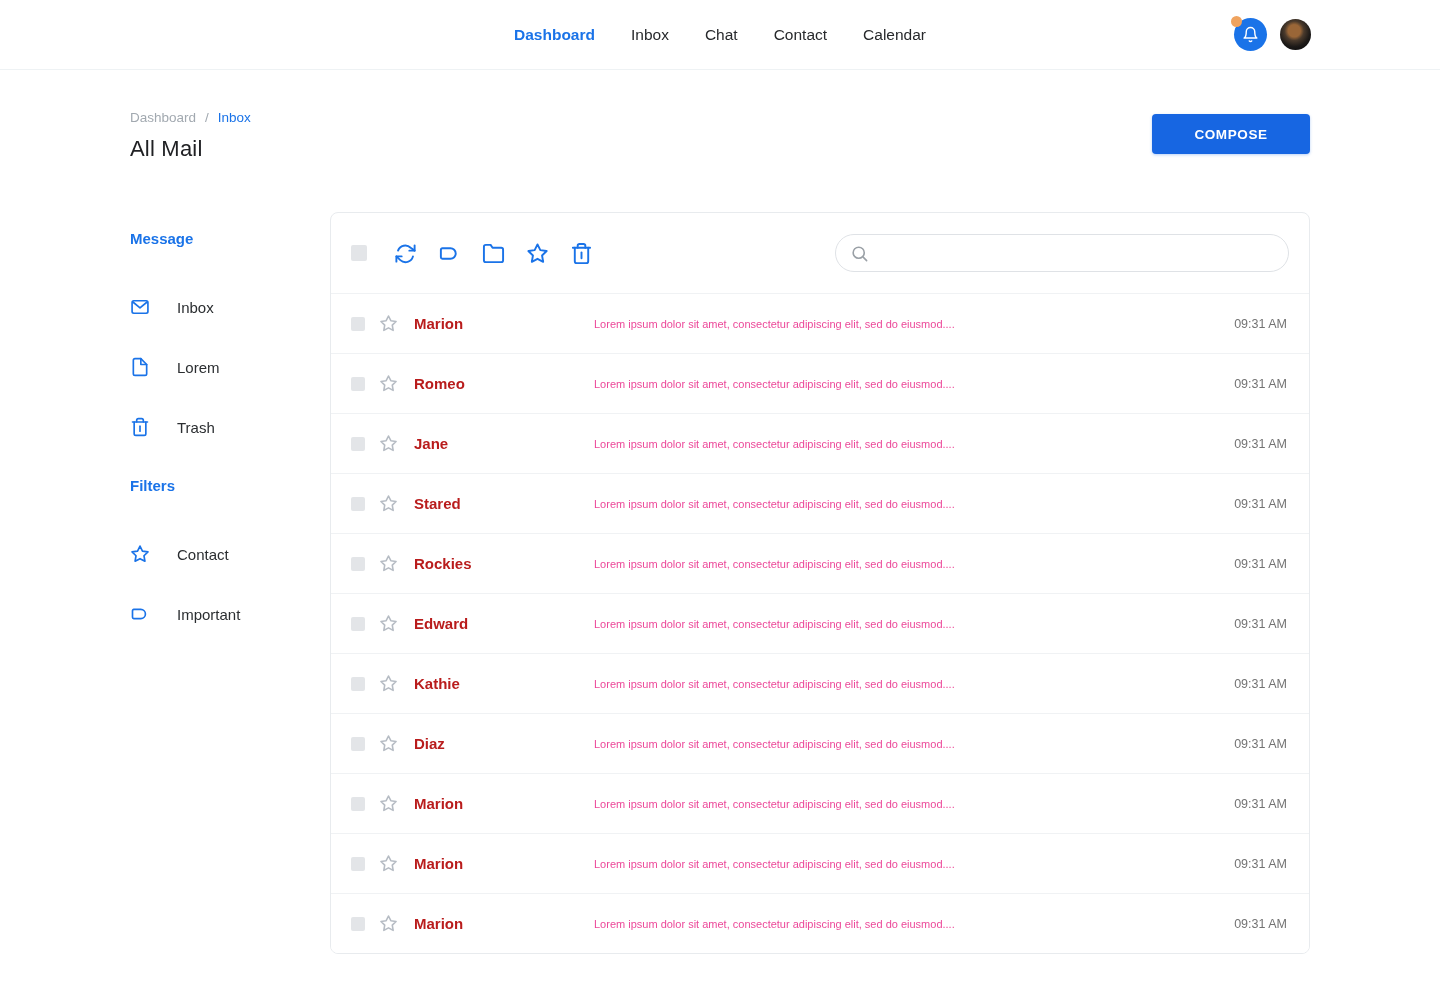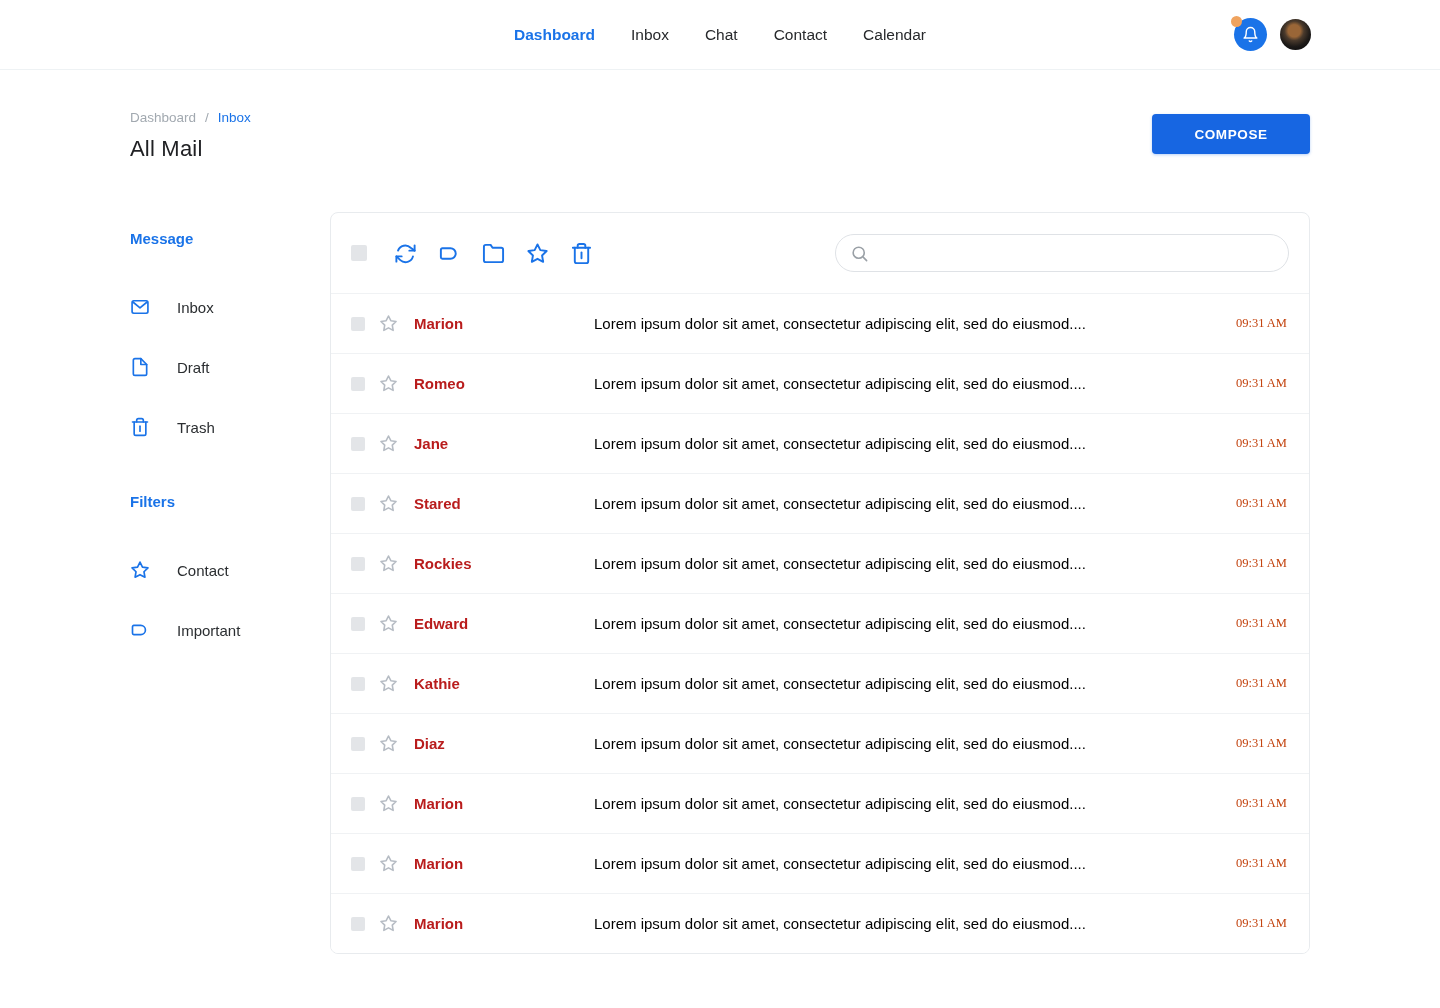--- a/index.html
+++ b/index.html
@@ -42,21 +42,21 @@
     border-radius:4px;font-size:13.5px;font-weight:700;letter-spacing:.6px;cursor:pointer;
     font-family:inherit;margin-top:4px;box-shadow:0 1px 3px rgba(23,102,226,.3);}
   
   .content{display:flex;margin-top:50px;}
   .sidebar{width:200px;flex-shrink:0;padding-top:2px;}
   .side-heading{color:var(--accent);font-size:15px;font-weight:700;margin-top:16px;}
   .side-list{list-style:none;margin-top:30px;}
   .side-item{height:60px;display:flex;align-items:center;cursor:pointer;}
   .side-item svg{width:20px;height:20px;stroke:var(--accent);margin-right:27px;flex-shrink:0;}
   .side-label{font-size:15px;color:#2b2e31;}
-  .side-heading.filters{margin-top:36px;}
+  .side-heading.filters{margin-top:20px;}
   
   .mail-panel{flex:1;border:1px solid var(--border);border-radius:8px;background:#fff;
     align-self:flex-start;overflow:hidden;}
   .toolbar{height:80px;display:flex;align-items:center;padding:0 20px;}
   .chk{width:16px;height:16px;background:var(--chk);border-radius:2px;border:none;
     cursor:pointer;flex-shrink:0;}
   .toolbar .chk{margin-right:27px;}
   .tool-btn{background:none;border:none;cursor:pointer;padding:0;margin-right:21px;
     display:flex;align-items:center;}
   .tool-btn svg{width:23px;height:23px;stroke:var(--accent);}
@@ -66,22 +66,22 @@
   .search-input{border:none;outline:none;flex:1;margin-left:10px;font-size:14px;
     font-family:inherit;color:var(--text-dark);background:transparent;}
   
   .mail-row{height:60px;display:flex;align-items:center;padding:0 22px 0 20px;
     border-top:1px solid var(--row-divider);cursor:pointer;background:#fff;}
   .row-chk{width:14px;height:14px;margin-right:14px;}
   .star-btn{background:none;border:none;cursor:pointer;padding:0;margin-right:16px;
     display:flex;align-items:center;}
   .star-btn svg{width:19px;height:19px;stroke:var(--star);fill:none;}
   .row-name{width:180px;font-size:15px;font-weight:700;color:#b91c1c;flex-shrink:0;}
-  .row-preview{flex:1;font-size:15px;color:#000000;white-space:nowrap;overflow:hidden;}
-  .row-time{font-size:12.5px;color:#c2410c;margin-left:14px;flex-shrink:0;font-family:Liberation Serif, serif;}
+  .row-preview{flex:1;font-size:11px;color:#ec4899;white-space:nowrap;overflow:hidden;}
+  .row-time{font-size:12.5px;color:#737373;margin-left:14px;flex-shrink:0;}
   svg{fill:none;stroke-width:2;stroke-linecap:round;stroke-linejoin:round;}
 </style>
 </head>
 <body>
 
 <header class="topbar">
   <nav class="topnav">
 
       <button class="nav-item active">Dashboard</button>
 
@@ -130,21 +130,21 @@
             <rect x="2.5" y="4.5" width="19" height="15" rx="2"></rect>
             <path d="M3.5 6l8.5 7 8.5-7"></path>
           </svg>
           <span class="side-label">Inbox</span>
         </li>
         <li class="side-item">
           <svg viewBox="0 0 24 24">
             <path d="M13 2H6a2 2 0 0 0-2 2v16a2 2 0 0 0 2 2h12a2 2 0 0 0 2-2V9z"></path>
             <path d="M13 2v7h7"></path>
           </svg>
-          <span class="side-label">Draft</span>
+          <span class="side-label">Lorem</span>
         </li>
         <li class="side-item">
           <svg viewBox="0 0 24 24">
             <path d="M3 6h18"></path>
               <path d="M19 6v14a2 2 0 0 1-2 2H7a2 2 0 0 1-2-2V6"></path>
             <path d="M8 6V4a2 2 0 0 1 2-2h4a2 2 0 0 1 2 2v2"></path>
               <path d="M12 11v6"></path>
           </svg>
           <span class="side-label">Trash</span>
         </li>

